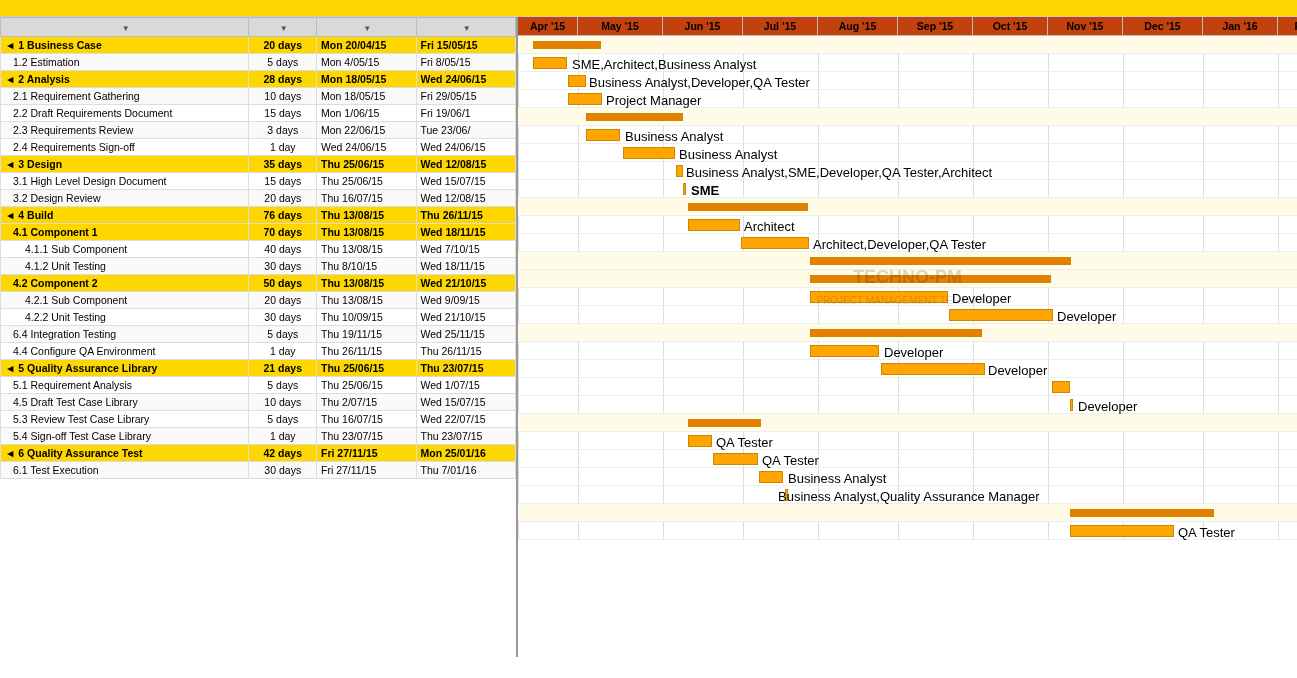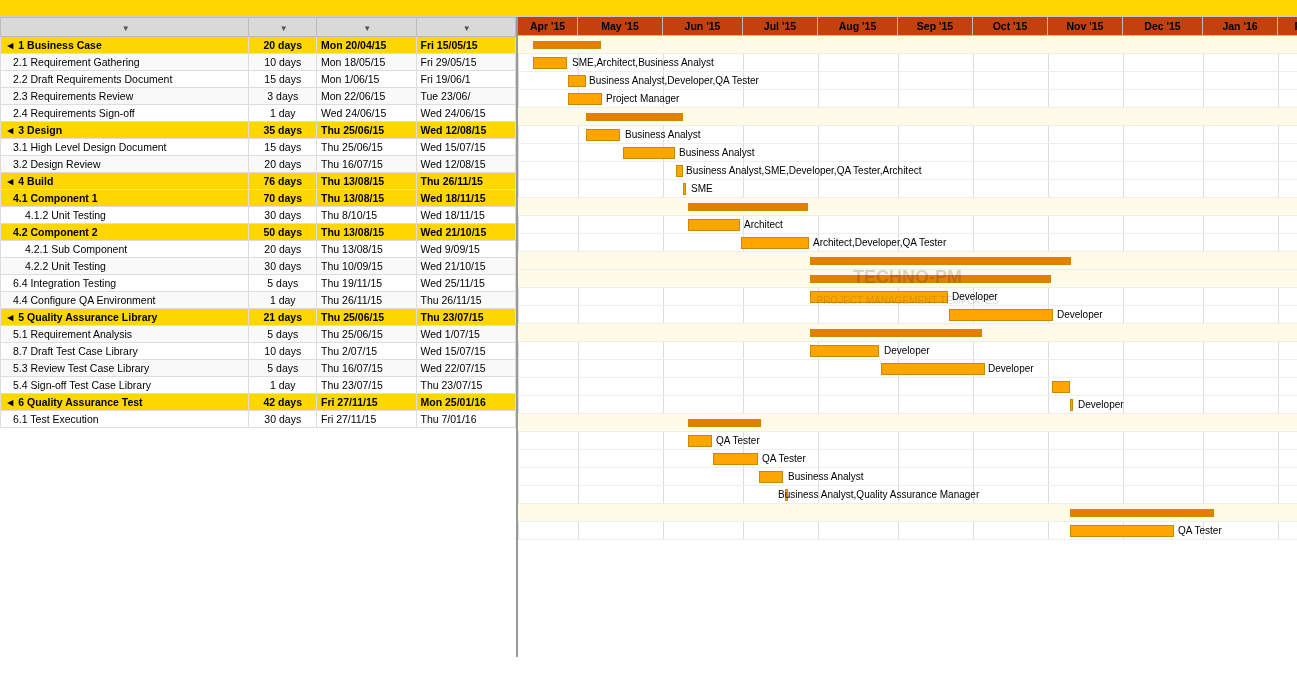--- a/index.html
+++ b/index.html
@@ -122,21 +122,21 @@
     }
     
     .gantt-bar-summary {
       background: #e67e00;
       height: 8px;
       top: 5px;
     }
     
     .gantt-label {
       position: absolute;
-      font-size: 10px;
+      font-size: 13px;
       white-space: nowrap;
       top: 3px;
       color: #000;
     }
     
     .watermark {
       position: absolute;
       top: 50%;
       left: 50%;
       transform: translate(-50%, -50%);
@@ -183,20 +183,32 @@
         </tr>
       </thead>
       <tbody id="task-tbody">
       <tr class="row-summary">
     <td class="col-taskname ">◄ 1 Business Case</td>
     <td class="col-duration">20 days</td>
     <td class="col-start">Mon 20/04/15</td>
     <td class="col-finish">Fri 15/05/15</td>
   </tr>
           <tr class="row-normal">
+    <td class="col-taskname indent-1">1.2 Estimation</td>
+    <td class="col-duration">5 days</td>
+    <td class="col-start">Mon 4/05/15</td>
+    <td class="col-finish">Fri 8/05/15</td>
+  </tr>
+          <tr class="row-summary">
+    <td class="col-taskname ">◄ 2 Analysis</td>
+    <td class="col-duration">28 days</td>
+    <td class="col-start">Mon 18/05/15</td>
+    <td class="col-finish">Wed 24/06/15</td>
+  </tr>
+          <tr class="row-normal">
     <td class="col-taskname indent-1">2.1 Requirement Gathering</td>
     <td class="col-duration">10 days</td>
     <td class="col-start">Mon 18/05/15</td>
     <td class="col-finish">Fri 29/05/15</td>
   </tr>
           <tr class="row-normal">
     <td class="col-taskname indent-1">2.2 Draft Requirements Document</td>
     <td class="col-duration">15 days</td>
     <td class="col-start">Mon 1/06/15</td>
     <td class="col-finish">Fri 19/06/1</td>
@@ -237,20 +249,26 @@
     <td class="col-start">Thu 13/08/15</td>
     <td class="col-finish">Thu 26/11/15</td>
   </tr>
           <tr class="row-summary">
     <td class="col-taskname indent-1">4.1 Component 1</td>
     <td class="col-duration">70 days</td>
     <td class="col-start">Thu 13/08/15</td>
     <td class="col-finish">Wed 18/11/15</td>
   </tr>
           <tr class="row-normal">
+    <td class="col-taskname indent-2">4.1.1 Sub Component</td>
+    <td class="col-duration">40 days</td>
+    <td class="col-start">Thu 13/08/15</td>
+    <td class="col-finish">Wed 7/10/15</td>
+  </tr>
+          <tr class="row-normal">
     <td class="col-taskname indent-2">4.1.2 Unit Testing</td>
     <td class="col-duration">30 days</td>
     <td class="col-start">Thu 8/10/15</td>
     <td class="col-finish">Wed 18/11/15</td>
   </tr>
           <tr class="row-summary">
     <td class="col-taskname indent-1">4.2 Component 2</td>
     <td class="col-duration">50 days</td>
     <td class="col-start">Thu 13/08/15</td>
     <td class="col-finish">Wed 21/10/15</td>
@@ -285,21 +303,21 @@
     <td class="col-start">Thu 25/06/15</td>
     <td class="col-finish">Thu 23/07/15</td>
   </tr>
           <tr class="row-normal">
     <td class="col-taskname indent-1">5.1 Requirement Analysis</td>
     <td class="col-duration">5 days</td>
     <td class="col-start">Thu 25/06/15</td>
     <td class="col-finish">Wed 1/07/15</td>
   </tr>
           <tr class="row-normal">
-    <td class="col-taskname indent-1">8.7 Draft Test Case Library</td>
+    <td class="col-taskname indent-1">4.5 Draft Test Case Library</td>
     <td class="col-duration">10 days</td>
     <td class="col-start">Thu 2/07/15</td>
     <td class="col-finish">Wed 15/07/15</td>
   </tr>
           <tr class="row-normal">
     <td class="col-taskname indent-1">5.3 Review Test Case Library</td>
     <td class="col-duration">5 days</td>
     <td class="col-start">Thu 16/07/15</td>
     <td class="col-finish">Wed 22/07/15</td>
   </tr>
@@ -390,21 +408,21 @@
         <div class="gantt-bar" style="left: 50px; width: 34px; top: 57px; height: 12px;"></div>
         <div class="gantt-label" style="left: 88px; top: 57px;">Project Manager</div>
         <div class="gantt-bar gantt-bar-summary" style="left: 68px; width: 97px; top: 77px; height: 8px;"></div>
         <div class="gantt-bar" style="left: 68px; width: 34px; top: 93px; height: 12px;"></div>
         <div class="gantt-label" style="left: 107px; top: 93px;">Business Analyst</div>
         <div class="gantt-bar" style="left: 105px; width: 52px; top: 111px; height: 12px;"></div>
         <div class="gantt-label" style="left: 161px; top: 111px;">Business Analyst</div>
         <div class="gantt-bar" style="left: 158px; width: 7px; top: 129px; height: 12px;"></div>
         <div class="gantt-label" style="left: 168px; top: 129px;">Business Analyst,SME,Developer,QA Tester,Architect</div>
         <div class="gantt-bar" style="left: 165px; width: 3px; top: 147px; height: 12px;"></div>
-        <div class="gantt-label" style="left: 173px; top: 147px;">SME</div>
+        <div class="gantt-label" style="left: 173px; top: 147px; font-weight: bold;">SME</div>
         <div class="gantt-bar gantt-bar-summary" style="left: 170px; width: 120px; top: 167px; height: 8px;"></div>
         <div class="gantt-bar" style="left: 170px; width: 52px; top: 183px; height: 12px;"></div>
         <div class="gantt-label" style="left: 226px; top: 183px;">Architect</div>
         <div class="gantt-bar" style="left: 223px; width: 68px; top: 201px; height: 12px;"></div>
         <div class="gantt-label" style="left: 295px; top: 201px;">Architect,Developer,QA Tester</div>
         <div class="gantt-bar gantt-bar-summary" style="left: 292px; width: 261px; top: 221px; height: 8px;"></div>
         <div class="gantt-bar gantt-bar-summary" style="left: 292px; width: 241px; top: 239px; height: 8px;"></div>
         <div class="gantt-bar" style="left: 292px; width: 138px; top: 255px; height: 12px;"></div>
         <div class="gantt-label" style="left: 434px; top: 255px;">Developer</div>
         <div class="gantt-bar" style="left: 431px; width: 104px; top: 273px; height: 12px;"></div>

